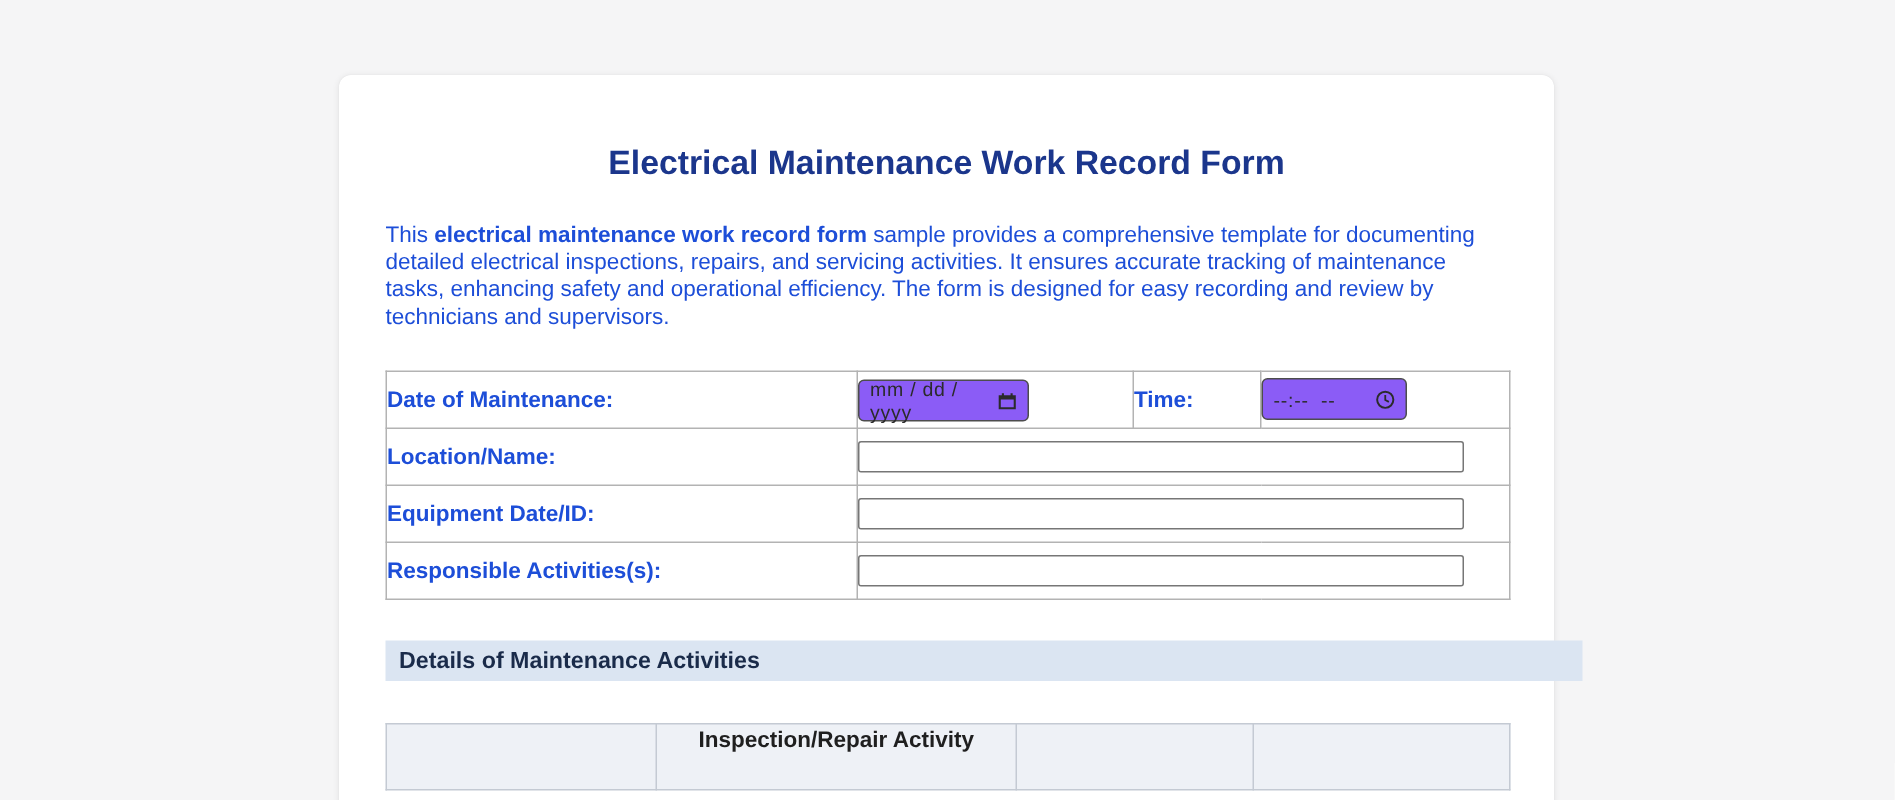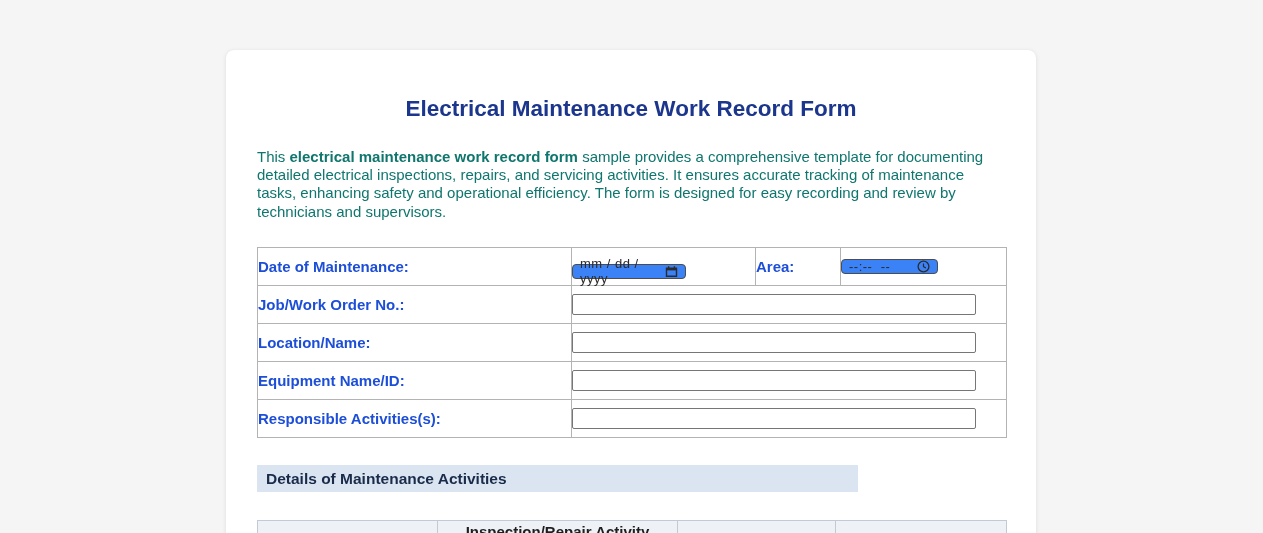--- a/index.html
+++ b/index.html
@@ -25,21 +25,21 @@
     line-height: 28px;
     font-weight: bold;
     text-align: center;
     color: #1b368c;
   }
   .intro {
     margin: 25px 31px 0;
     width: 748px;
     font-size: 15px;
     line-height: 18.2px;
-    color: #0f766e;
+    color: #1d4ed8;
   }
   table.main-table {
     margin: 26px 31px 0;
     border-collapse: collapse;
     table-layout: fixed;
     width: 749px;
   }
   table.main-table td {
     border: 1px solid #b3b3b3;
     height: 38px;
@@ -52,45 +52,45 @@
     font-size: 15px;
     color: #1d4ed8;
   }
   td.widget-cell { padding-left: 8px; }
   .native-input {
     display: inline-flex;
     align-items: center;
     justify-content: space-between;
     border: 1px solid #4d4d4d;
     border-radius: 4px;
-    height: 15px;
+    height: 28px;
     padding: 0 7px;
     font-size: 13px;
     color: #2b2b2b;
-    background: #3b82f6;
+    background: #8b5cf6;
     letter-spacing: 0.5px;
     cursor: default;
   }
   .date-widget { width: 114px; }
   .time-widget { width: 97px; }
   .native-input .glyph { display: inline-flex; margin-left: 8px; }
   .text-input {
     width: 404px;
     height: 21px;
     border: 1px solid #767676;
     border-radius: 2px;
     padding: 0 4px;
     font-size: 13px;
     font-family: "Liberation Sans", sans-serif;
     background: #fff;
     display: block;
   }
   .section-header {
     margin: 27px 31px 0;
-    width: 601px;
+    width: 798px;
     background: #dbe5f2;
     color: #1a2b4a;
     font-weight: bold;
     font-size: 15.5px;
     line-height: 18px;
     padding: 5px 9px 4px;
   }
   table.activities-table {
     margin: 28px 31px 0;
     border-collapse: collapse;
@@ -134,47 +134,41 @@
           <span>mm / dd / yyyy</span>
           <span class="glyph">
             <svg width="13" height="13" viewBox="0 0 13 13">
                   <path d="M1.5 3.2 h10 v8 h-10 z" fill="none" stroke="#2b2b2b" stroke-width="1.4"></path>
                   <path d="M1.5 3.2 h10 v2.2 h-10 z" fill="#2b2b2b"></path>
                   <path d="M3.6 1.2 v2 M9.4 1.2 v2" stroke="#2b2b2b" stroke-width="1.4"></path>
                 </svg>
           </span>
         </span>
       </td>
-      <td class="label-cell">Area:</td>
+      <td class="label-cell">Time:</td>
       <td class="widget-cell">
         <span class="native-input time-widget">
           <span style="white-space:pre">--:--  --</span>
           <span class="glyph">
             <svg width="13" height="13" viewBox="0 0 13 13">
                   <circle cx="6.5" cy="6.5" r="5.4" fill="none" stroke="#2b2b2b" stroke-width="1.3"></circle>
                   <path d="M6.5 3.4 v3.3 l2.4 1.2" fill="none" stroke="#2b2b2b" stroke-width="1.2"></path>
                 </svg>
           </span>
         </span>
       </td>
     </tr>
     <tr>
-      <td class="label-cell">Job/Work Order No.:</td>
-      <td class="widget-cell" colspan="3">
-        <input type="text" class="text-input" value="" style="">
-      </td>
-    </tr>
-    <tr>
       <td class="label-cell">Location/Name:</td>
       <td class="widget-cell" colspan="3">
         <input type="text" class="text-input" value="" style="">
       </td>
     </tr>
     <tr>
-      <td class="label-cell">Equipment Name/ID:</td>
+      <td class="label-cell">Equipment Date/ID:</td>
       <td class="widget-cell" colspan="3">
         <input type="text" class="text-input" value="" style="">
       </td>
     </tr>
     <tr>
       <td class="label-cell">Responsible Activities(s):</td>
       <td class="widget-cell" colspan="3">
         <input type="text" class="text-input" value="" style="">
       </td>
     </tr>

